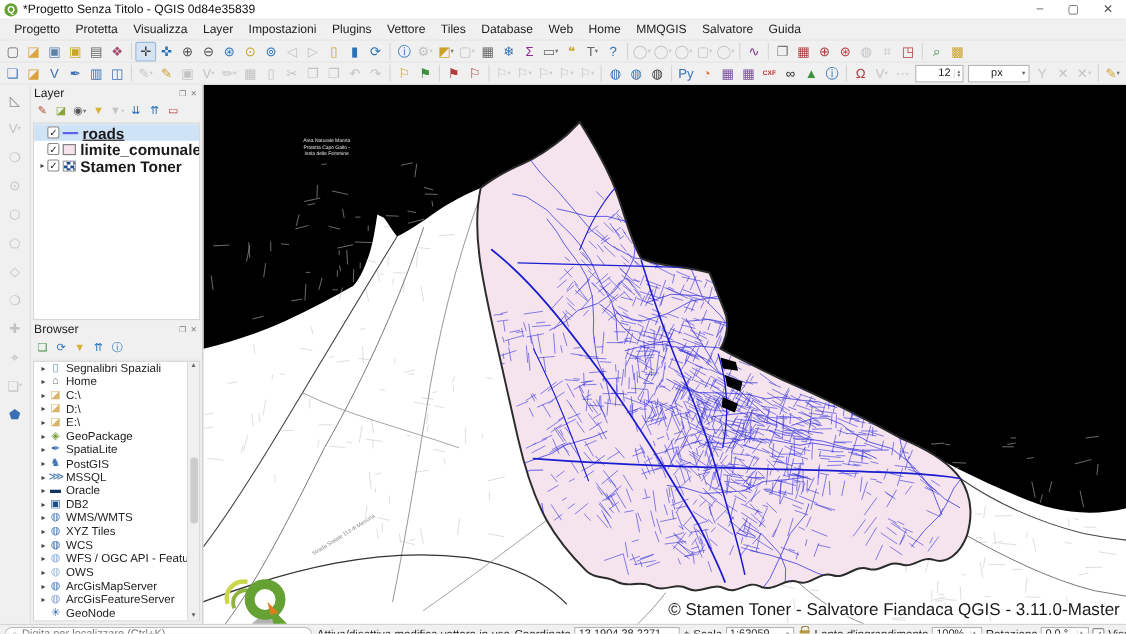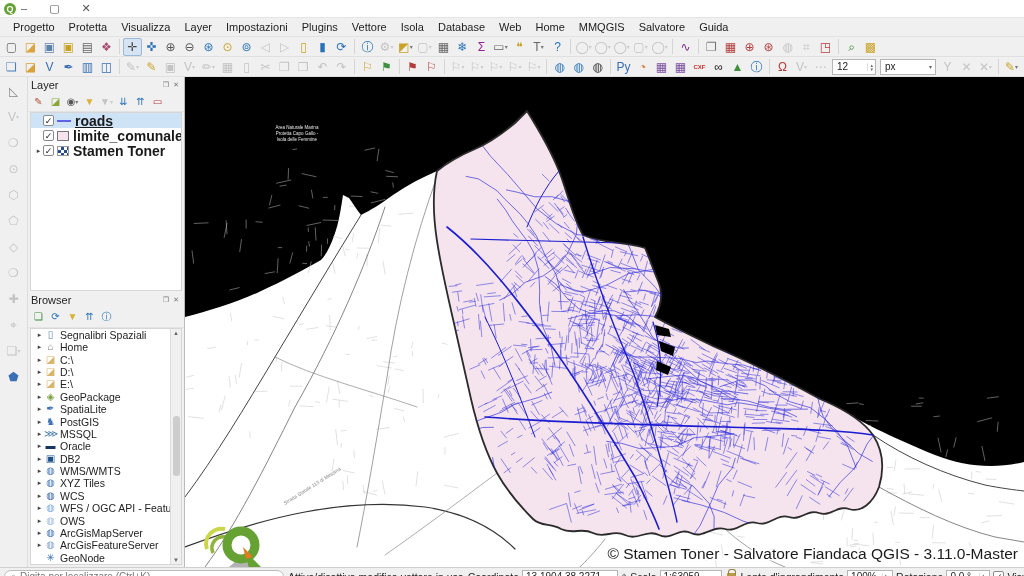--- a/index.html
+++ b/index.html
@@ -19,21 +19,21 @@
   .tbtn .g{font-size:12px;line-height:1;}
   .tbtn .g.small{font-size:6px;font-weight:bold;letter-spacing:0;}
   .tbtn.dis .g{color:#c3c3c3;}
   .tbtn.act{background:#d5e3f2;border-color:#9ab8d8;}
   .tbtn .dd{font-size:6px;color:#777;margin-left:0px;}
   .tbtn.dis .dd{color:#ccc;}
   .tsep{width:1px;height:15px;background:#d5d5d5;margin:0 3px;flex:0 0 auto;}
   .spinbox,.combobox{height:16px;background:#fff;border:1px solid #b5b5b5;display:flex;align-items:center;font-size:10px;margin:0 2px;flex:0 0 auto;}
   .spinbox{width:44px;}
   .combobox{width:56px;}
-  .spinbox .v,.combobox .v{flex:1;padding-left:4px;color:#222;}
+  .spinbox .v,.combobox .v{flex:1;padding-left:20px;color:#222;}
   .arrs{display:flex;flex-direction:column;font-size:5px;line-height:4px;color:#666;padding:0 2px;border-left:1px solid #ddd;}
   .combobox .dd{font-size:6px;color:#666;padding-right:3px;}
   
   .main{display:flex;height:490px;}
   .lefttools{width:28px;background:#f0f0f0;border-right:1px solid #ddd;display:flex;flex-direction:column;align-items:center;padding-top:4px;gap:7px;}
   .lefttools .tbtn{width:20px;height:19px;}
   .panels{width:157px;display:flex;flex-direction:column;border-right:1px solid #bbb;background:#f0f0f0;}
   .panel{display:flex;flex-direction:column;}
   .panel-head{display:flex;align-items:center;height:15px;padding:0 3px;}
   .panel-title{flex:1;font-size:11px;color:#222;}
@@ -67,35 +67,36 @@
   .sbfield{height:14px;background:#fff;border:1px solid #b5b5b5;display:flex;align-items:center;padding:0 3px;font-size:10px;color:#222;}
   .sblabel{white-space:nowrap;}
   .lockico{width:9px;height:7px;background:#b89a44;border-radius:1px;position:relative;margin:0 2px;flex:0 0 auto;}
   .lockico:before{content:"";position:absolute;left:1.5px;top:-4px;width:6px;height:5px;border:1.5px solid #9a8340;border-bottom:none;border-radius:3px 3px 0 0;}
 </style>
 </head>
 <body>
 
 <div class="titlebar">
   <div class="qlogo">Q</div>
+  <div class="title">*Progetto Senza Titolo - QGIS 0d84e35839</div>
   <div class="winbtns">
     <span>–</span>
     <span>▢</span>
     <span>✕</span>
   </div>
 </div>
 <div class="menubar" id="menubar">
     <div class="menu">Progetto</div>
     <div class="menu">Protetta</div>
     <div class="menu">Visualizza</div>
     <div class="menu">Layer</div>
     <div class="menu">Impostazioni</div>
     <div class="menu">Plugins</div>
     <div class="menu">Vettore</div>
-    <div class="menu">Isola</div>
+    <div class="menu">Tiles</div>
     <div class="menu">Database</div>
     <div class="menu">Web</div>
     <div class="menu">Home</div>
     <div class="menu">MMQGIS</div>
     <div class="menu">Salvatore</div>
     <div class="menu">Guida</div>
   </div>
 <div class="toolbar" id="tb1">
     <div class="tbtn">
       <span class="g" style="color: rgb(102, 102, 102);">▢</span>

